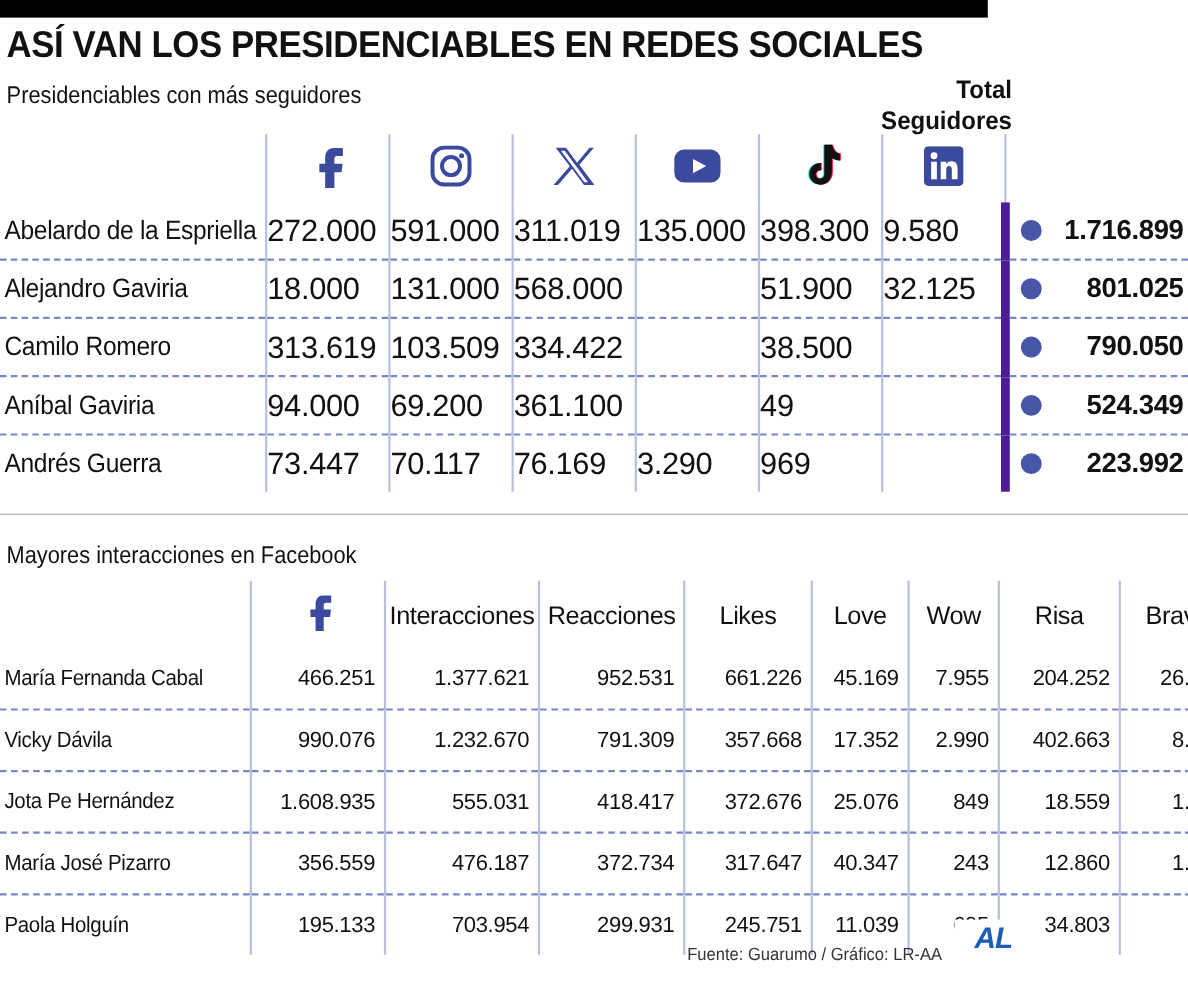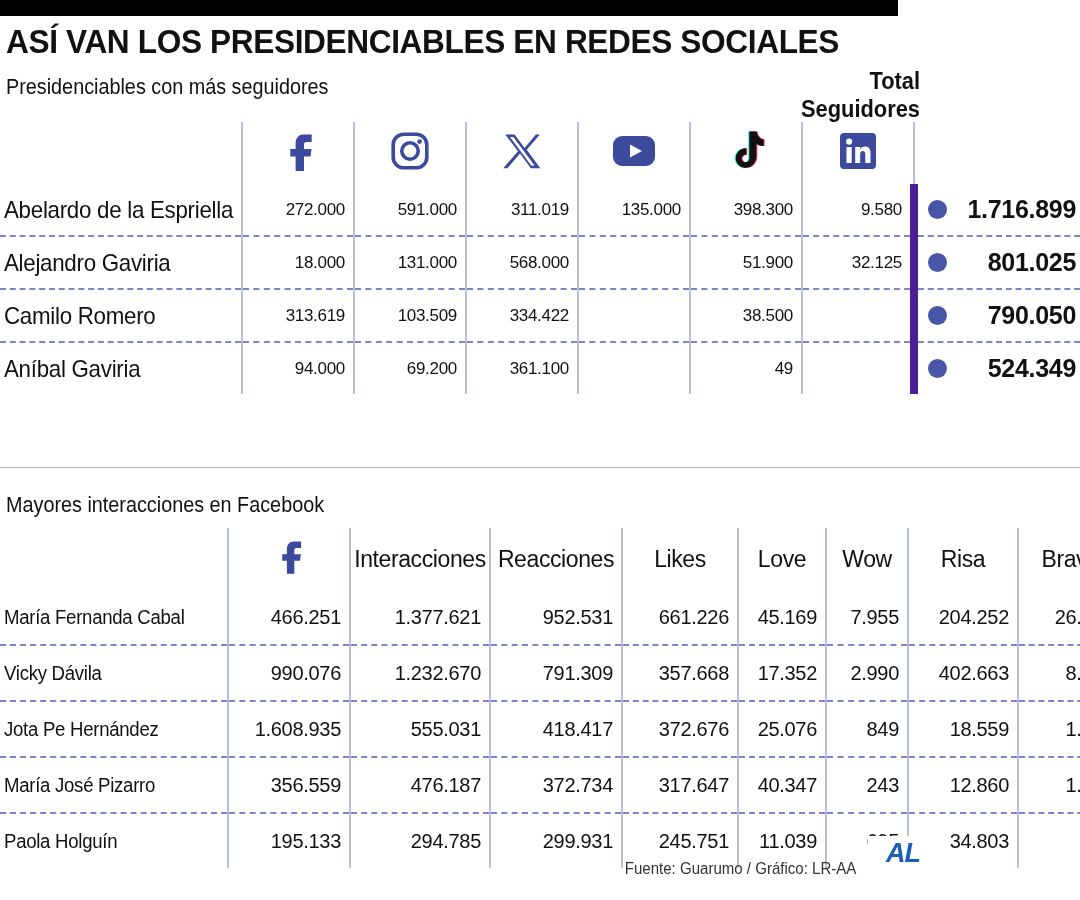--- a/index.html
+++ b/index.html
@@ -92,22 +92,22 @@
     text-align: center;
     vertical-align: middle;
     border-left: 2px solid #b9bede;
   }
   #table1 .hdr-row td.name-col,
   #table1 .hdr-row td.total-col { border-left: none; }
   #table1 .hdr-row td.sep-total { border-left: 2px solid #b9bede; }
 
   #table1 tr.data-row td {
     height: 51px;
-    font-size: 17px;
-    text-align: right;
+    font-size: 28px;
+    text-align: left;
     padding-right: 8px;
     border-left: 2px solid #b9bede;
     border-bottom: 2px dashed #7b86c4;
     white-space: nowrap;
     letter-spacing: -0.3px;
   }
   #table1 tr.data-row td.name-col {
     text-align: left;
     padding-left: 4px;
     padding-right: 6px;
@@ -365,20 +365,30 @@
       </tr>
       <tr class="data-row">
         <td class="name-col"><span class="sq">Aníbal Gaviria</span></td>
         <td>94.000</td>
         <td>69.200</td>
         <td>361.100</td>
         <td></td>
         <td>49</td>
         <td></td>
         <td class="total-col"><span class="dot"></span><span>524.349</span></td>
+      </tr>
+      <tr class="data-row">
+        <td class="name-col"><span class="sq">Andrés Guerra</span></td>
+        <td>73.447</td>
+        <td>70.117</td>
+        <td>76.169</td>
+        <td>3.290</td>
+        <td>969</td>
+        <td></td>
+        <td class="total-col"><span class="dot"></span><span>223.992</span></td>
       </tr>
     </tbody>
   </table>
 
   <div class="section-divider"></div>
 
   <div class="subtitle-2">Mayores interacciones en Facebook</div>
 
   <table class="grid" id="table2">
     <colgroup>
@@ -451,21 +461,21 @@
         <td>372.734</td>
         <td>317.647</td>
         <td>40.347</td>
         <td>243</td>
         <td>12.860</td>
         <td>1.097</td>
       </tr>
       <tr class="data-row">
         <td class="name-col"><span class="sq">Paola Holguín</span></td>
         <td>195.133</td>
-        <td>294.785</td>
+        <td>703.954</td>
         <td>299.931</td>
         <td>245.751</td>
         <td>11.039</td>
         <td>695</td>
         <td>34.803</td>
         <td>897</td>
       </tr>
     </tbody>
   </table>
 

